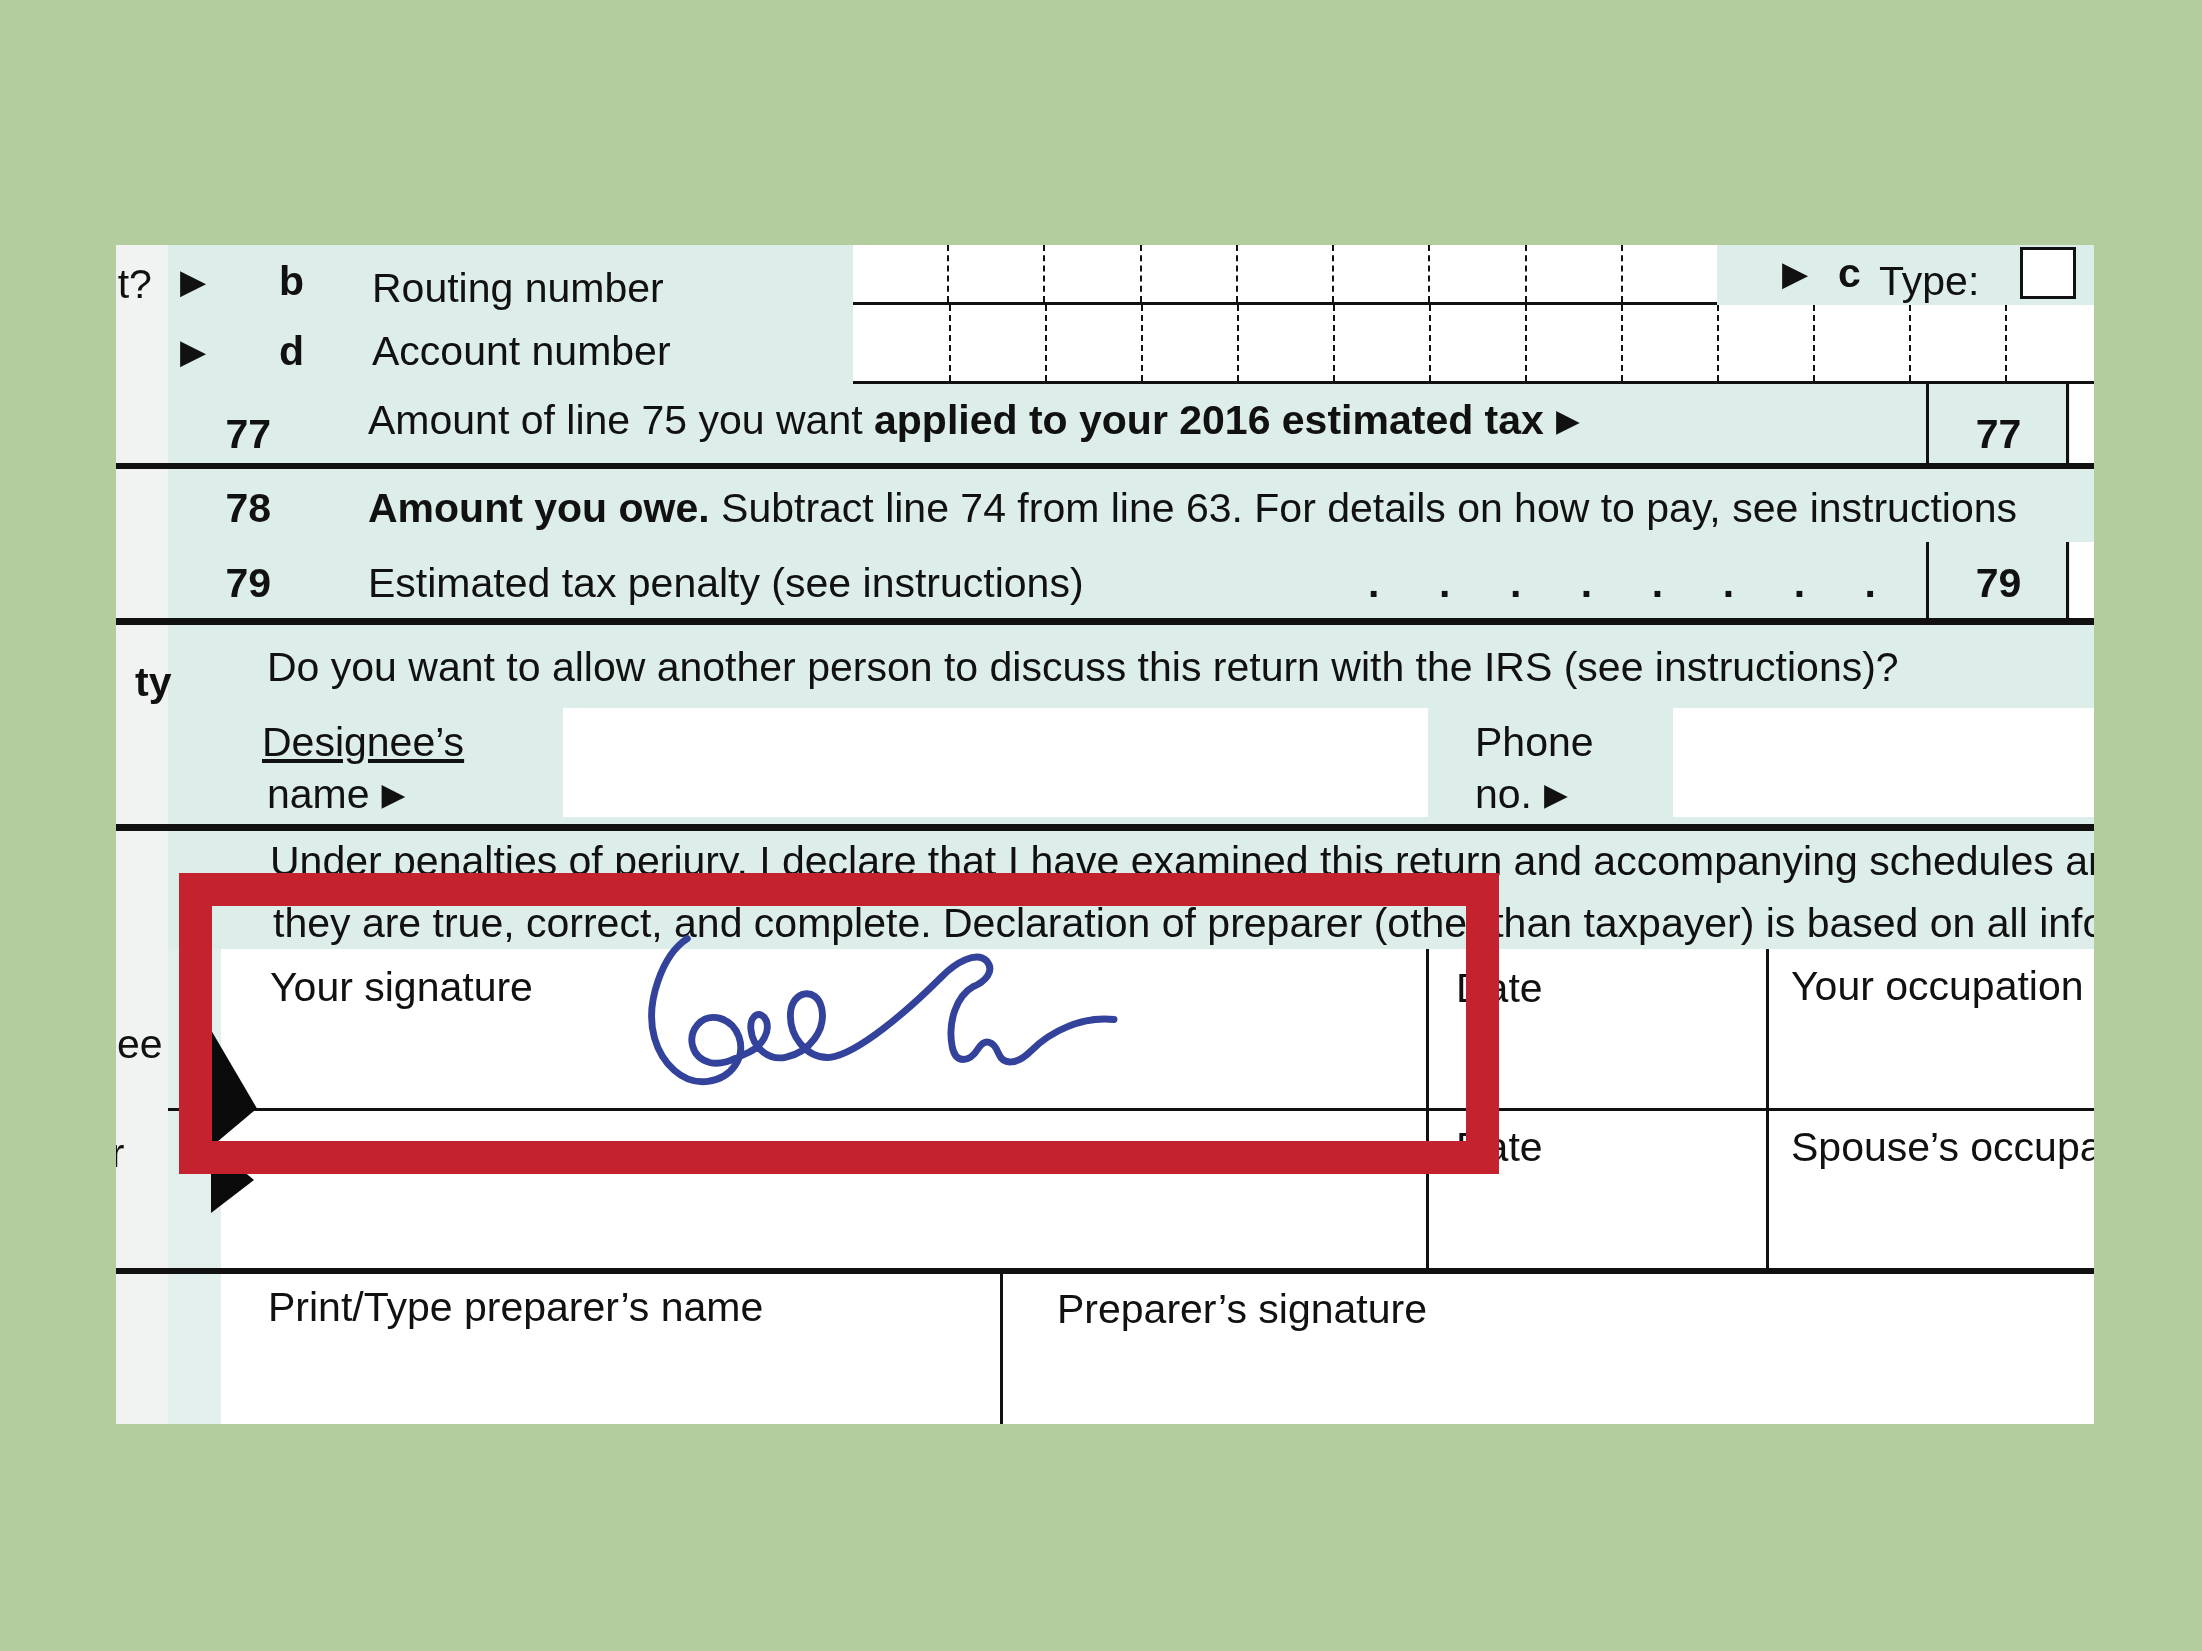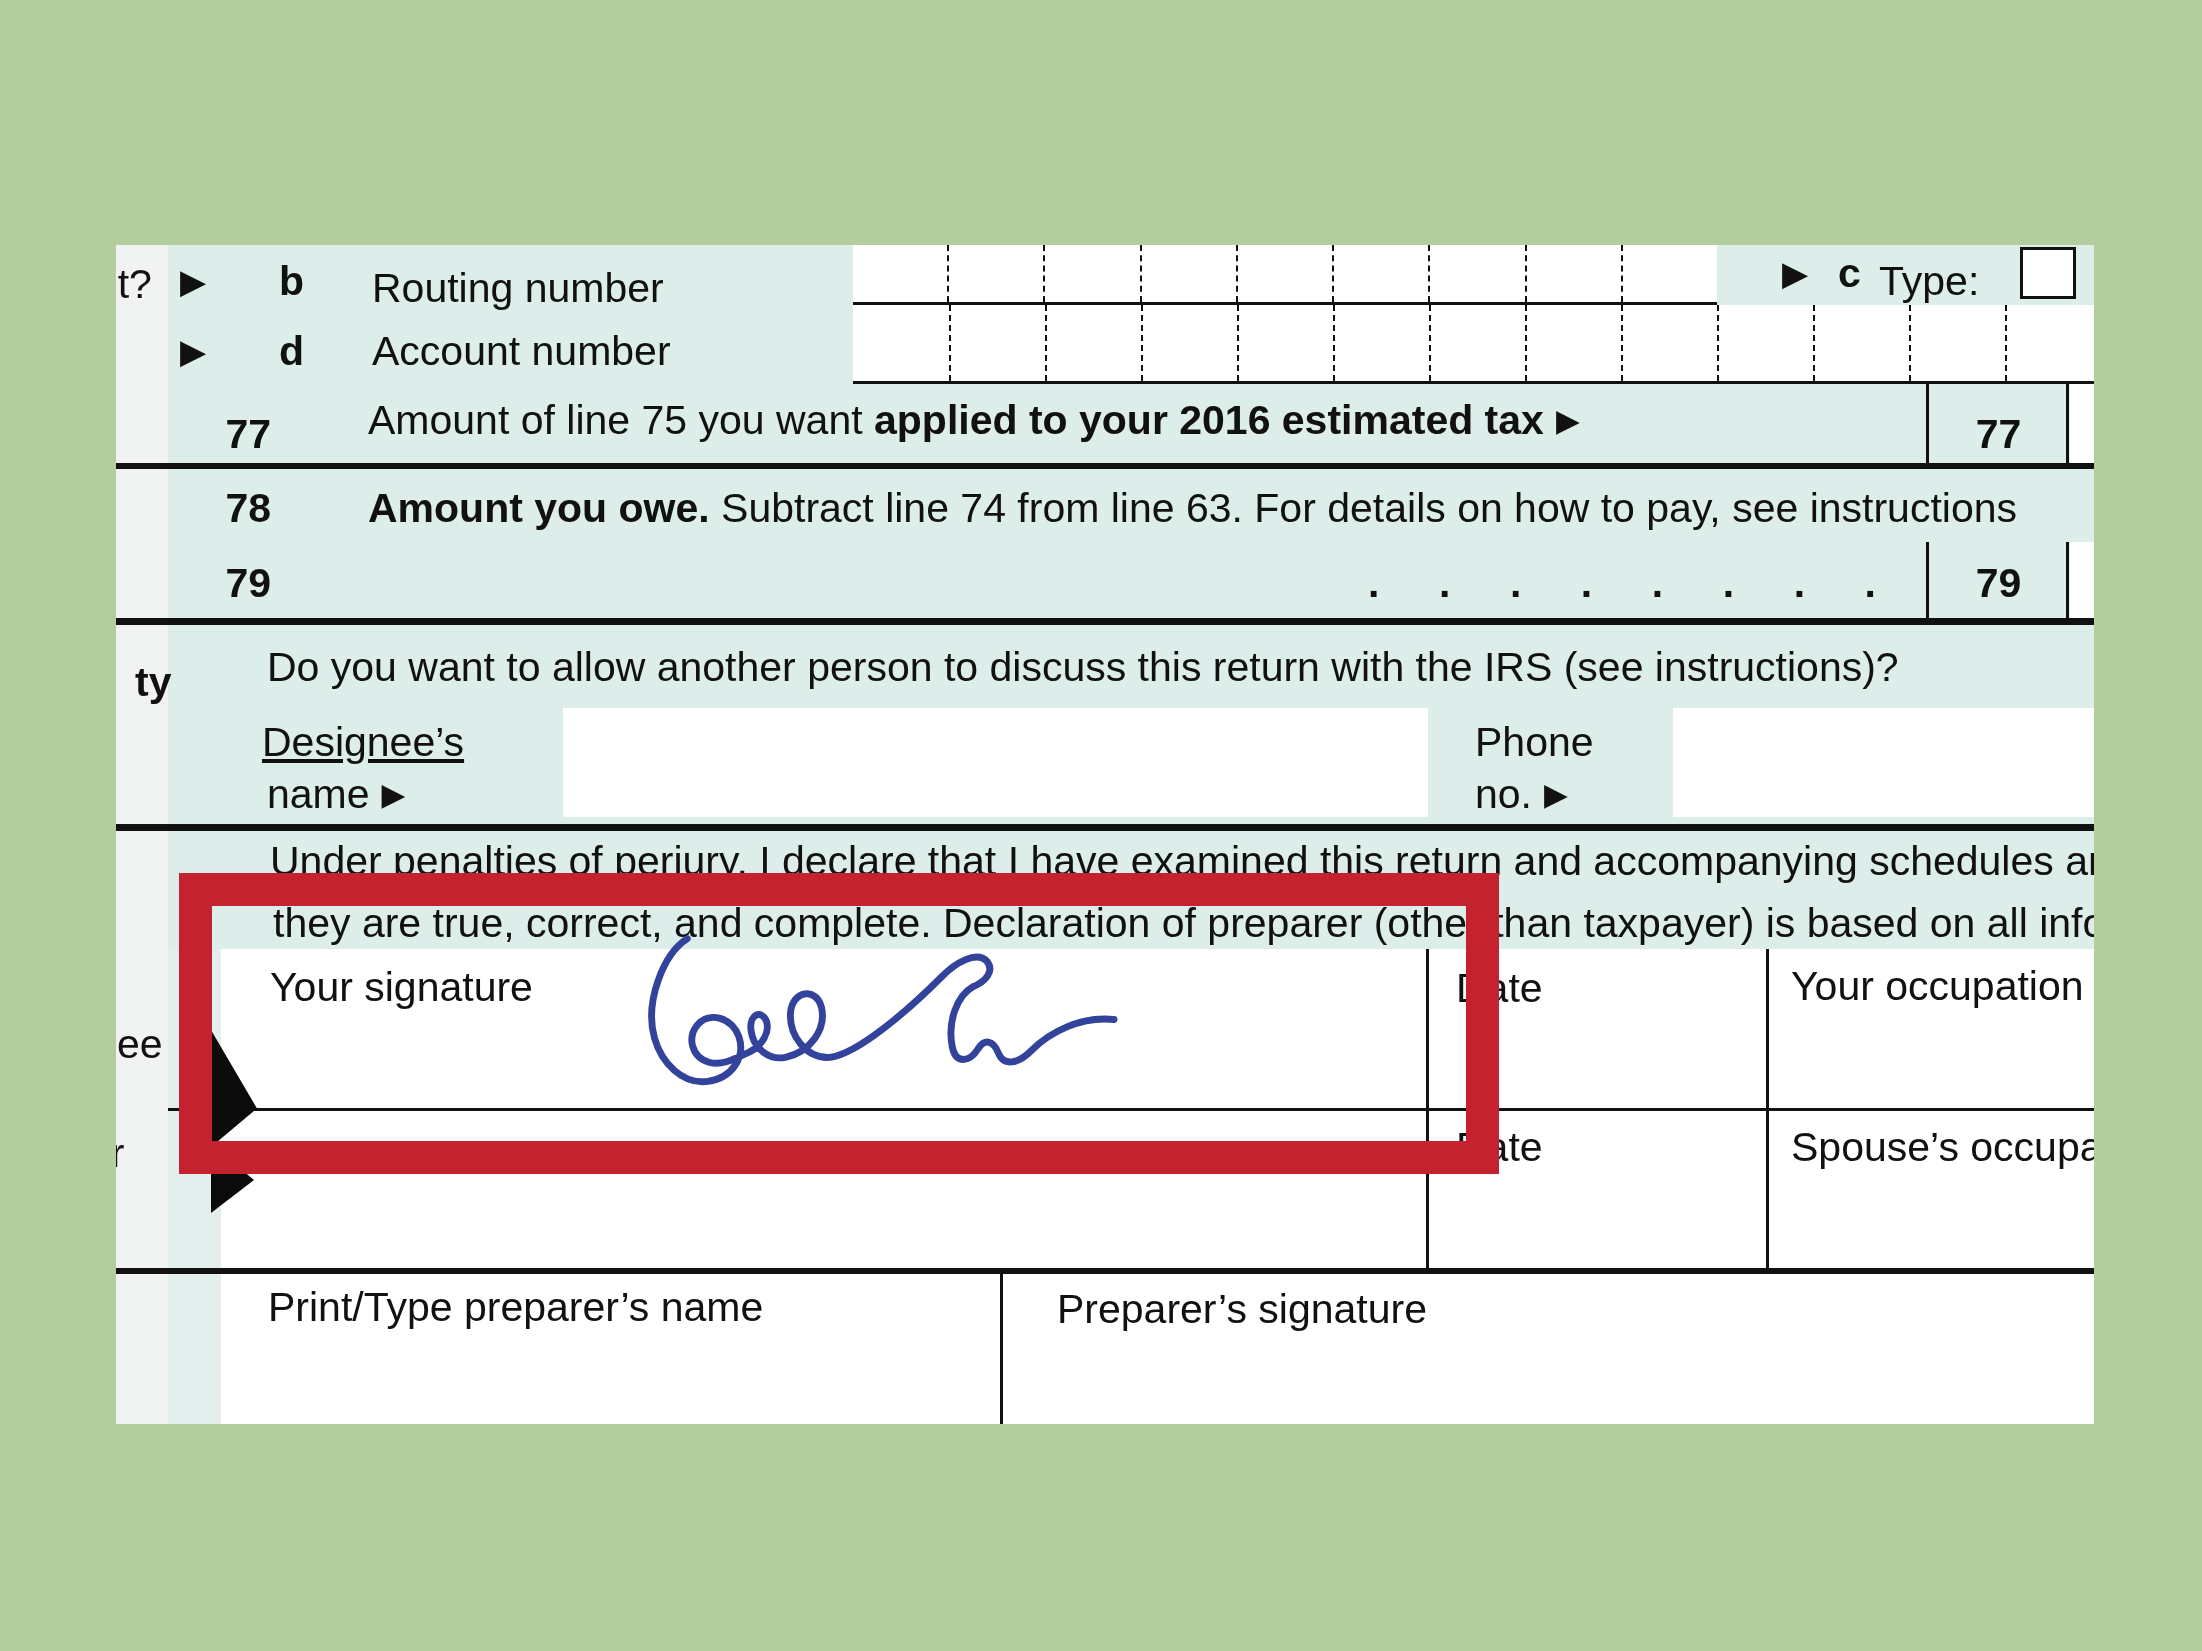--- a/index.html
+++ b/index.html
@@ -88,20 +88,21 @@
     <div class="vline" style="left:1810px;top:139px;height:80px;"></div>
     <div class="lbl b" style="left:1814px;top:163px;width:137px;text-align:center;">77</div>
     <div class="vline" style="left:1950px;top:139px;height:80px;"></div>
     <div class="whitebox" style="left:1954px;top:139px;width:24px;height:80px;"></div>
     <div class="rule" style="top:218px;height:6px;"></div>
 
     <div class="lbl b" style="left:69px;top:237px;width:86px;text-align:right;">78</div>
     <div class="lbl" style="left:252px;top:237px;"><span class="b">Amount you owe.</span><span> Subtract line 74 from line 63. For details on how to pay, see instructions</span></div>
 
     <div class="lbl b" style="left:69px;top:312px;width:86px;text-align:right;">79</div>
+    <div class="lbl" style="left:252px;top:312px;">Estimated tax penalty (see instructions)</div>
     <div class="dots" style="left:1252px;top:315px;width:508px;">
         <span>.</span>
         <span>.</span>
         <span>.</span>
         <span>.</span>
         <span>.</span>
         <span>.</span>
         <span>.</span>
         <span>.</span>
       </div>

